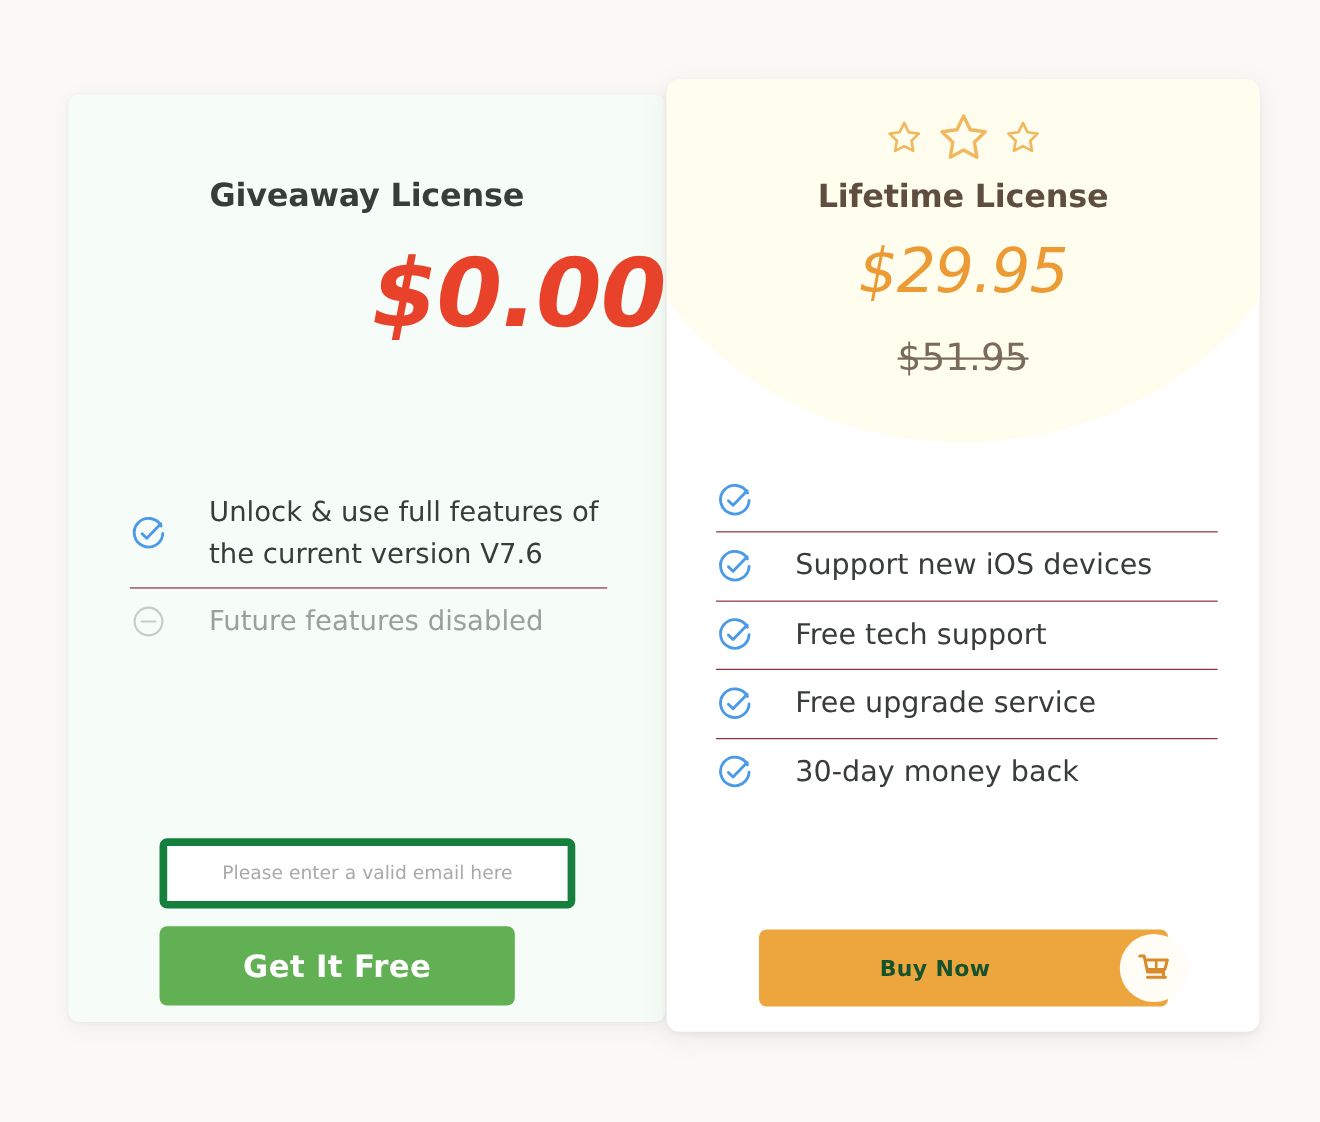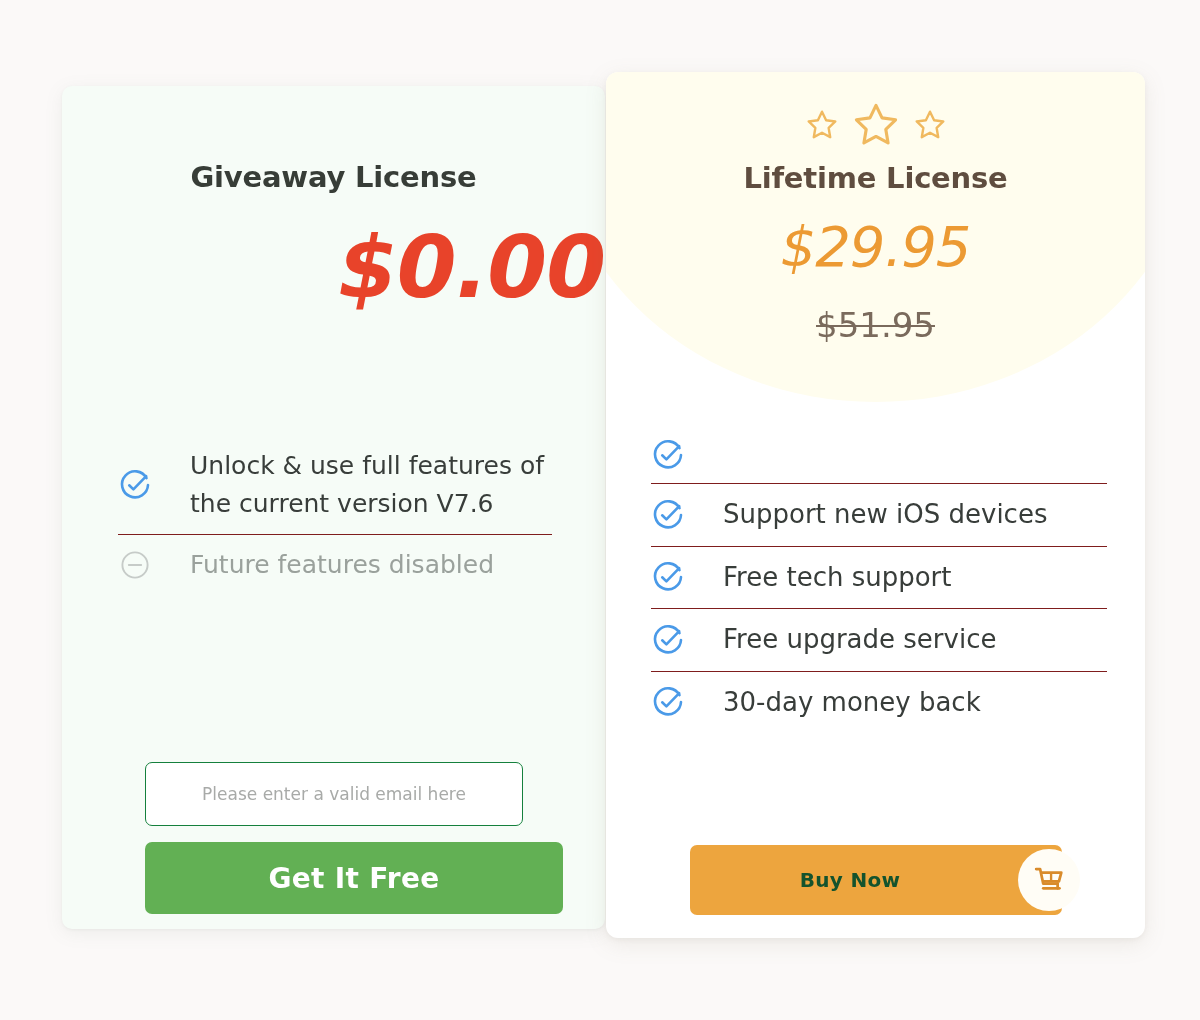--- a/index.html
+++ b/index.html
@@ -101,36 +101,36 @@
 
   .feat-text.muted { color: #9aa19c; }
 
   
   .email-field {
     position: absolute;
     left: 83px;
     top: 676px;
     width: 378px;
     height: 64px;
-    border: 1px solid #15803d;
+    border: 7px solid #15803d;
     border-radius: 7px;
     background: #ffffff;
     font-family: "DejaVu Sans", "Liberation Sans", sans-serif;
     font-size: 17px;
     color: #555;
     text-align: center;
     outline: none;
   }
   .email-field::placeholder { color: #a8aaa8; }
 
   .btn-green {
     position: absolute;
     left: 83px;
     top: 756px;
-    width: 418px;
+    width: 323px;
     height: 72px;
     border: none;
     border-radius: 7px;
     background: #62b054;
     color: #ffffff;
     font-family: "DejaVu Sans", "Liberation Sans", sans-serif;
     font-size: 28px;
     font-weight: bold;
     letter-spacing: 0.3px;
     cursor: pointer;

